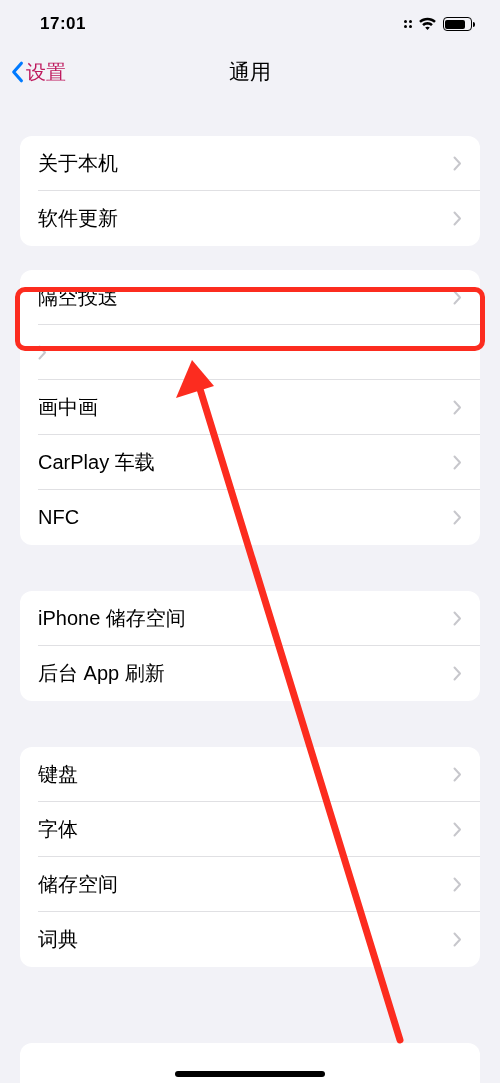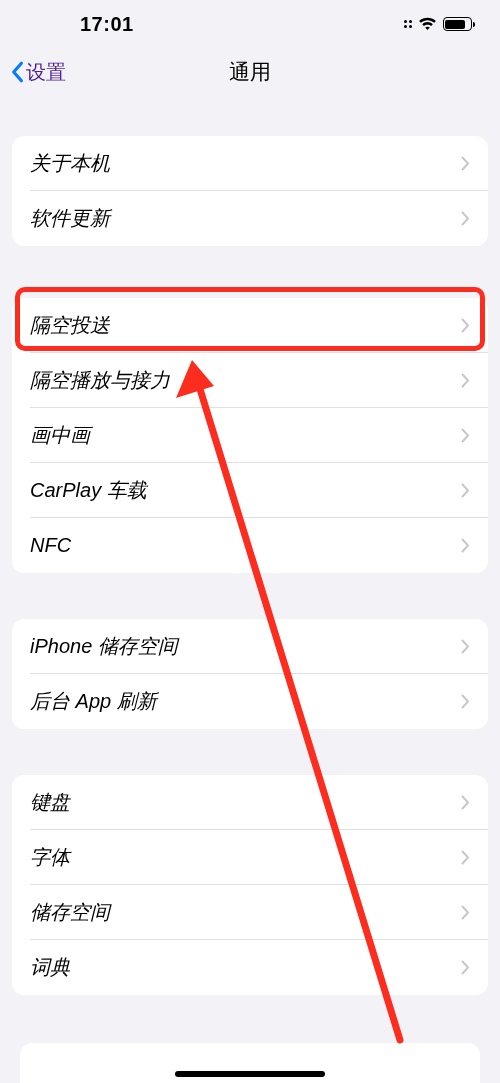--- a/index.html
+++ b/index.html
@@ -13,21 +13,21 @@
     }
     .status-bar {
       height: 48px;
       display: flex;
       justify-content: space-between;
       align-items: center;
       padding: 0 28px 0 40px;
       color: #000;
       font-weight: 600;
     }
-    .status-time { font-size: 20px; letter-spacing: 0.5px; margin-left: 40px; }
+    .status-time { font-size: 17px; letter-spacing: 0.5px; }
     .status-icons { display: flex; align-items: center; gap: 6px; }
     .signal-dots {
       display: grid;
       grid-template-columns: repeat(2, 3.5px);
       grid-template-rows: repeat(2, 3.5px);
       gap: 1.5px;
     }
     .signal-dots span { width: 3.5px; height: 3.5px; border-radius: 50%; background: #000; }
     .wifi-icon { width: 19px; height: 14px; }
     .battery {
@@ -43,37 +43,37 @@
 
     .nav-bar {
       height: 48px;
       display: flex;
       align-items: center;
       position: relative;
       padding: 0 10px;
     }
     .back-button {
       display: flex; align-items: center; gap: 2px;
-      color: #4c1d95; font-size: 20px;
+      color: #be185d; font-size: 20px;
       position: absolute; left: 10px;
     }
     .back-chevron { width: 14px; height: 22px; }
     .nav-title {
       position: absolute; left: 50%; transform: translateX(-50%);
       font-size: 21px; font-weight: 400; color: #000;
     }
 
-    .content { padding: 0 12px; font-style: italic; }
+    .content { padding: 0 20px; }
     .group {
       background: #fff;
       border-radius: 12px;
       overflow: hidden;
     }
     .g1 { margin-top: 40px; }
-    .g2 { margin-top: 52px; }
+    .g2 { margin-top: 24px; }
     .g3 { margin-top: 46px; }
     .g4 { margin-top: 46px; }
 
     .row {
       display: flex; align-items: center; justify-content: space-between;
       min-height: 55px;
       padding: 0 18px;
       position: relative;
     }
     .row:not(:last-child)::after {
@@ -173,21 +173,20 @@
   <div class="group g2">
     <div class="row">
       <span class="row-label">隔空投送</span>
       <span class="row-chevron">
           <svg viewBox="0 0 9 15">
             <path d="M1.5 1.5 L7 7.5 L1.5 13.5" stroke="#c7c7cc" stroke-width="2" fill="none" stroke-linecap="round" stroke-linejoin="round"></path>
           </svg>
         </span>
     </div>
     <div class="row">
-      <span class="row-label">隔空播放与接力</span>
       <span class="row-chevron">
           <svg viewBox="0 0 9 15">
             <path d="M1.5 1.5 L7 7.5 L1.5 13.5" stroke="#c7c7cc" stroke-width="2" fill="none" stroke-linecap="round" stroke-linejoin="round"></path>
           </svg>
         </span>
     </div>
     <div class="row">
       <span class="row-label">画中画</span>
       <span class="row-chevron">
           <svg viewBox="0 0 9 15">

